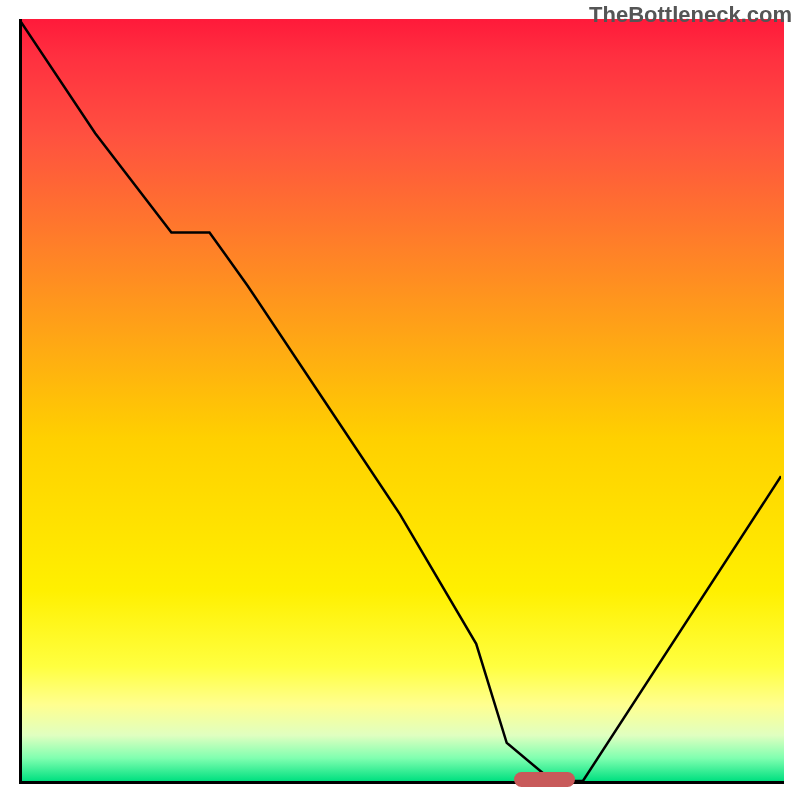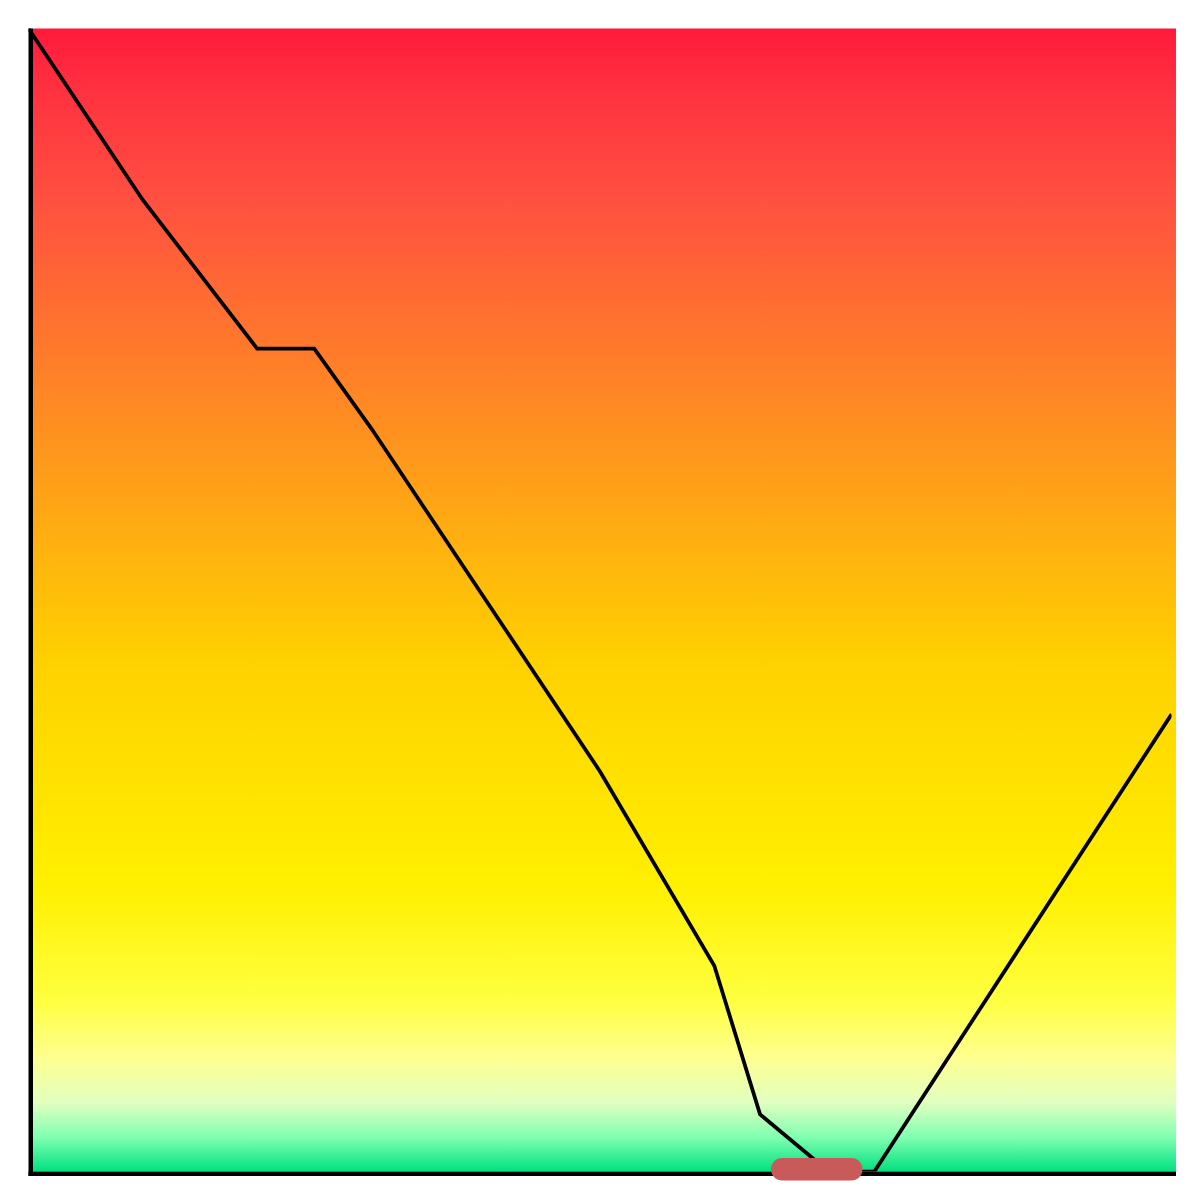--- a/index.html
+++ b/index.html
@@ -63,18 +63,19 @@
     position: absolute;
     background: #c85a5a;
     border-radius: 8px;
     z-index: 6;
   }
 </style>
 </head>
 <body>
 
 <div class="chart-container">
+  <div class="watermark">TheBottleneck.com</div>
   <div class="plot-area"></div>
   <svg class="curve-svg" viewBox="0 0 762 762" preserveAspectRatio="none">
     <path id="curve-path" d="M0.0 0.0 L76.2 114.3 L152.4 213.4 L190.5 213.4 L228.6 266.7 L304.8 381.0 L381.0 495.3 L457.2 624.8 L487.7 723.9 L533.4 762.0 L563.9 762.0 L762.0 457.2" stroke="#000000" stroke-width="2.5" fill="none"></path>
   </svg>
   <div class="marker" id="marker" style="left: 514.3px; width: 60.96px; top: 772px; height: 15px;"></div>
 </div>
 
 </body></html>

